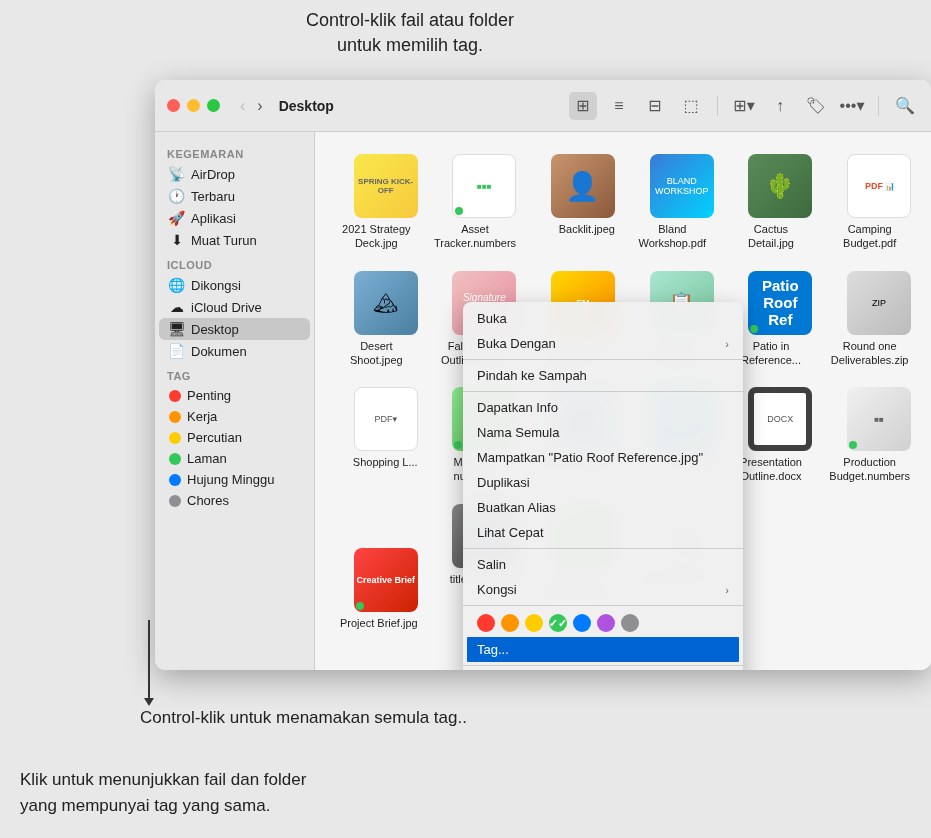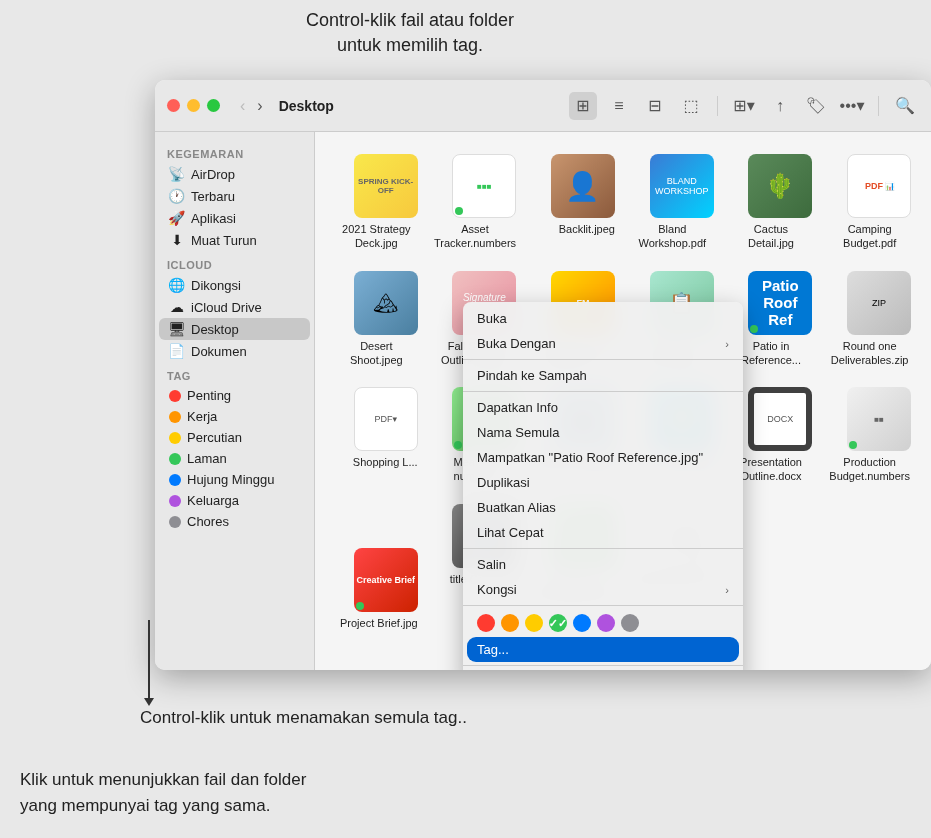--- a/index.html
+++ b/index.html
@@ -262,21 +262,21 @@
     }
     .menu-item {
       padding: 5px 14px;
       font-size: 13px;
       color: #222;
       cursor: pointer;
       display: flex;
       align-items: center;
       justify-content: space-between;
     }
-    .menu-item.highlighted { background: #0064d2; color: #fff; border-radius: 9px; margin: 0 4px; padding: 5px 10px; }
+    .menu-item.highlighted { background: #0064d2; color: #fff; border-radius: 1px; margin: 0 4px; padding: 5px 10px; }
     .menu-divider { height: 1px; background: #ccc; margin: 3px 0; }
     .menu-chevron { font-size: 11px; opacity: 0.7; }
 
     
     .tag-colors {
       display: flex;
       gap: 6px;
       padding: 5px 14px;
       align-items: center;
     }
@@ -417,24 +417,20 @@
       </div>
       <div class="sidebar-item">
         <div class="tag-dot" style="background:#34c759;"></div>
         <span>Laman</span>
       </div>
       <div class="sidebar-item">
         <div class="tag-dot" style="background:#007aff;"></div>
         <span>Hujung Minggu</span>
       </div>
       <div class="sidebar-item">
-        <div class="tag-dot" style="background:#af52de;"></div>
-        <span>Keluarga</span>
-      </div>
-      <div class="sidebar-item">
         <div class="tag-dot" style="background:#8e8e93;"></div>
         <span>Chores</span>
       </div>
     </div>
 
     <div class="main-content">
       <div class="file-grid">
 
         <div class="file-item">
           <div class="file-icon thumb-yellow">

